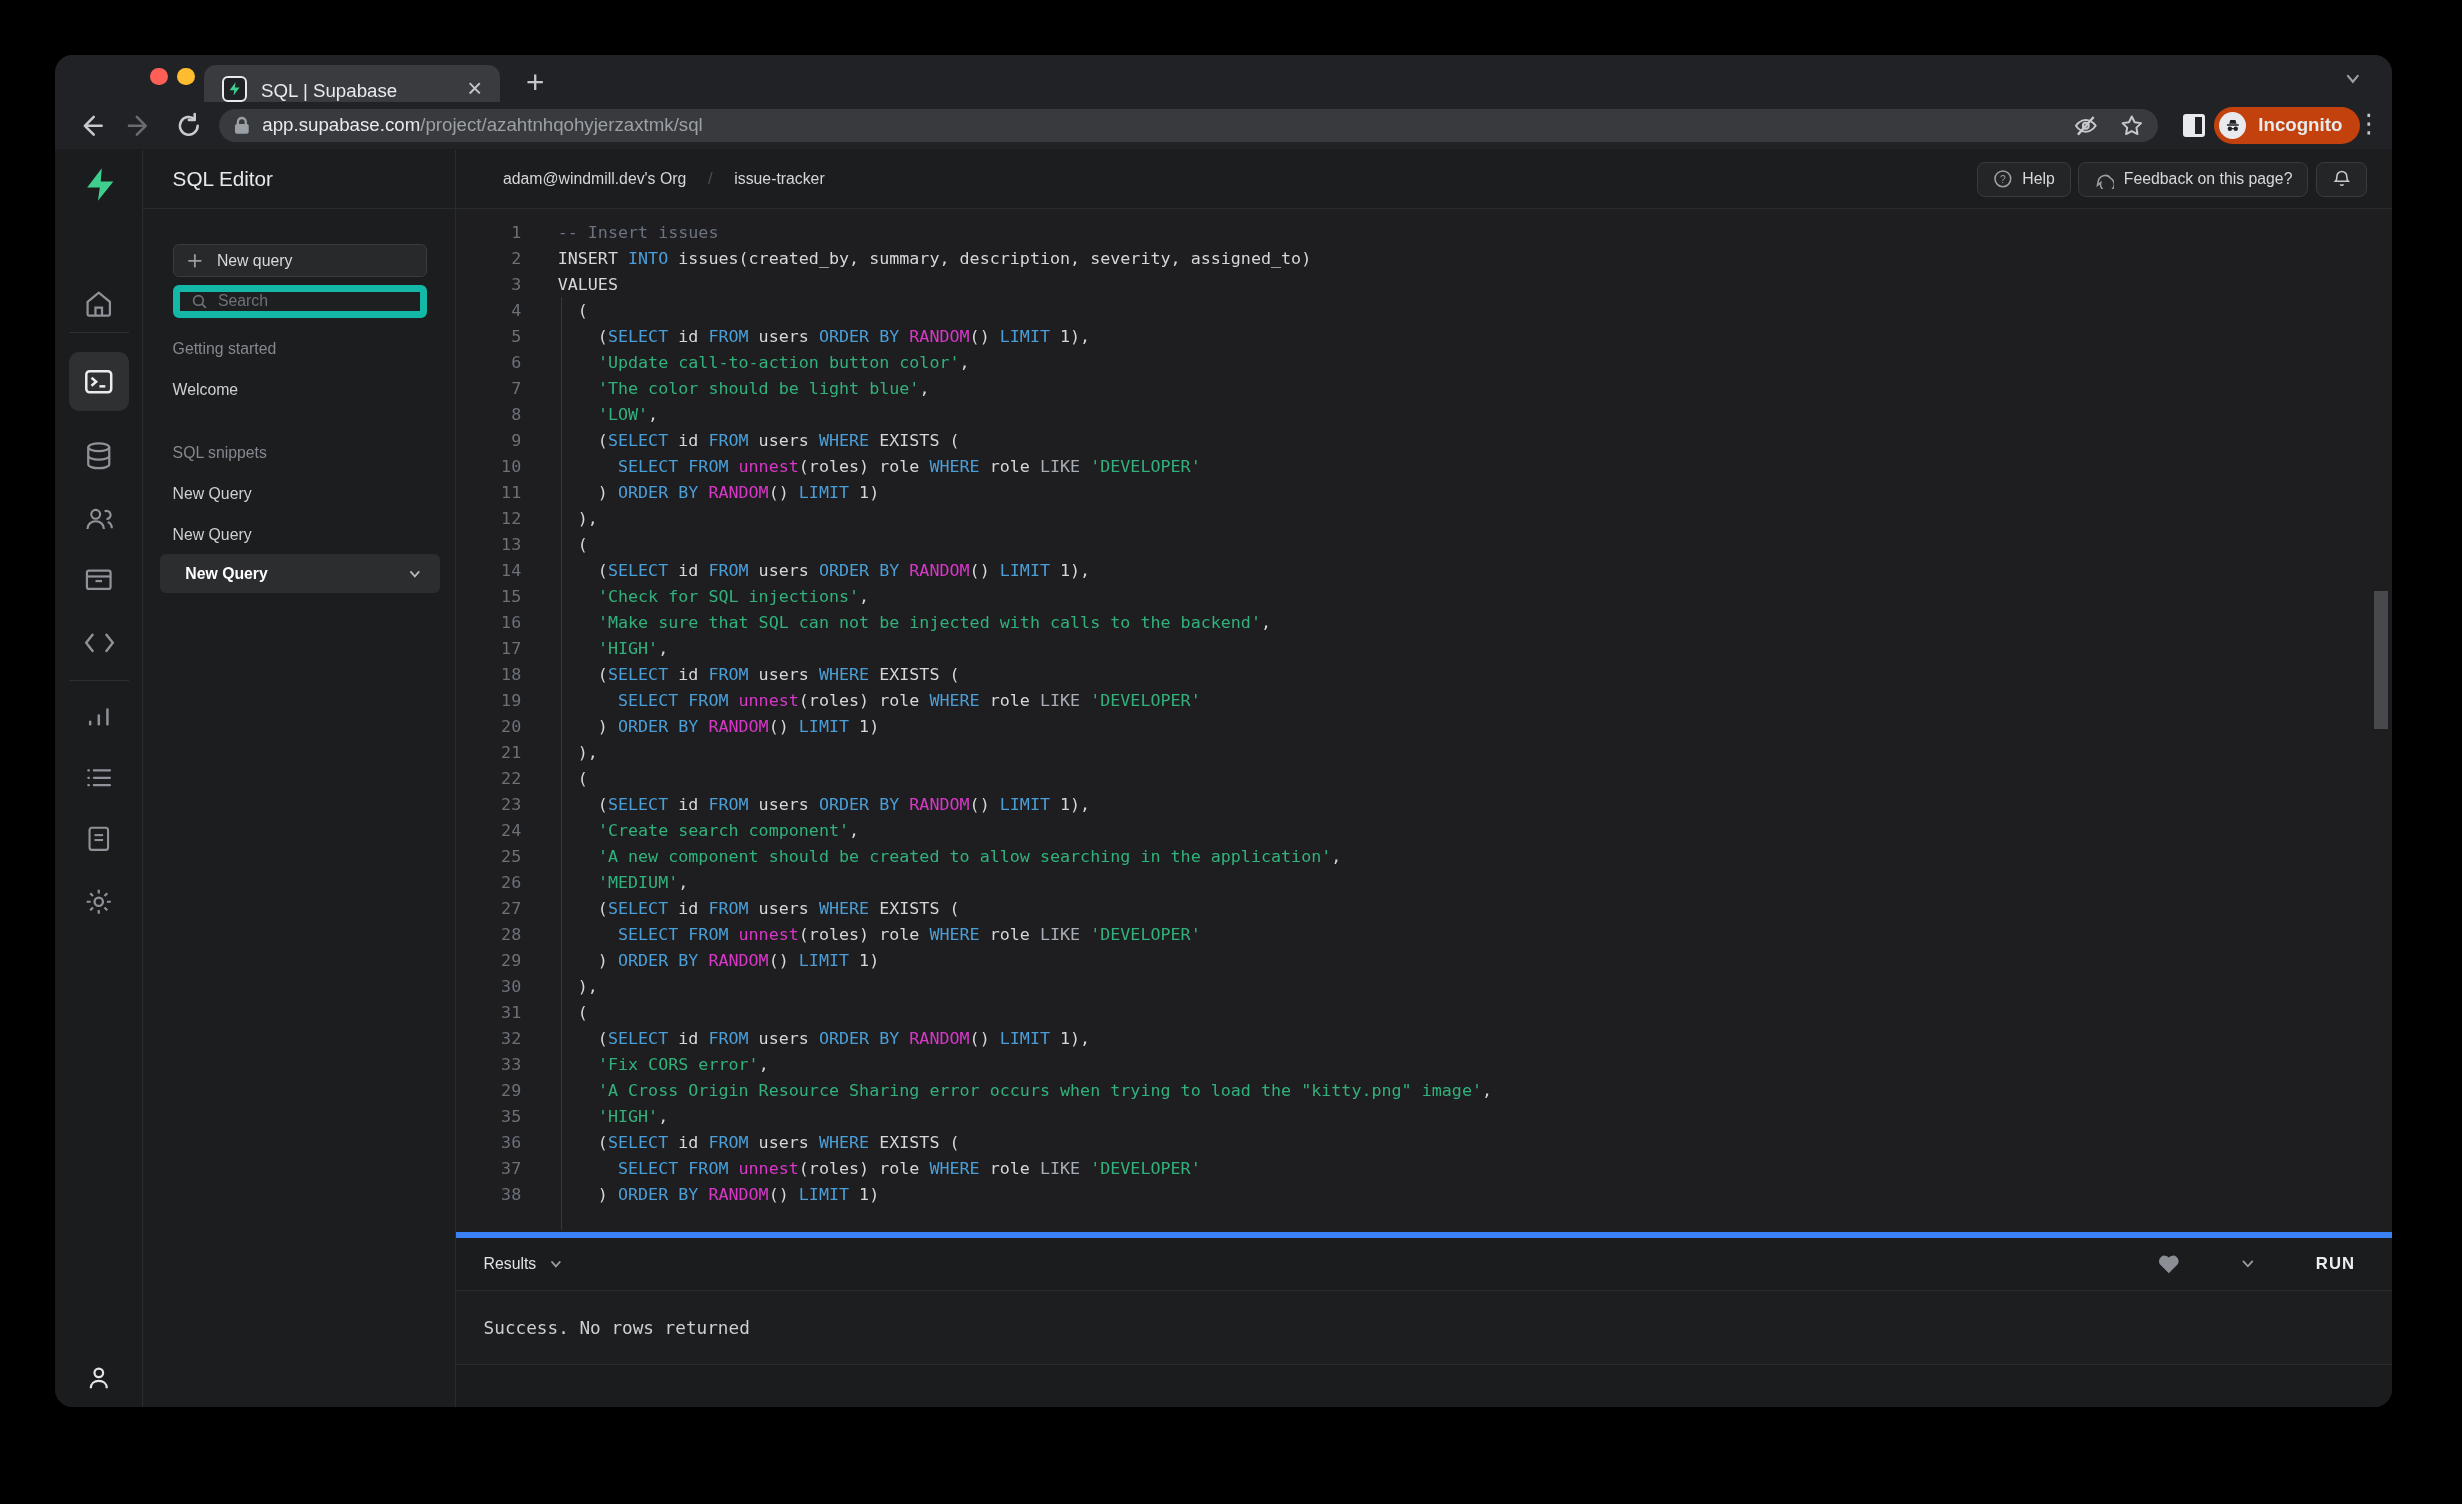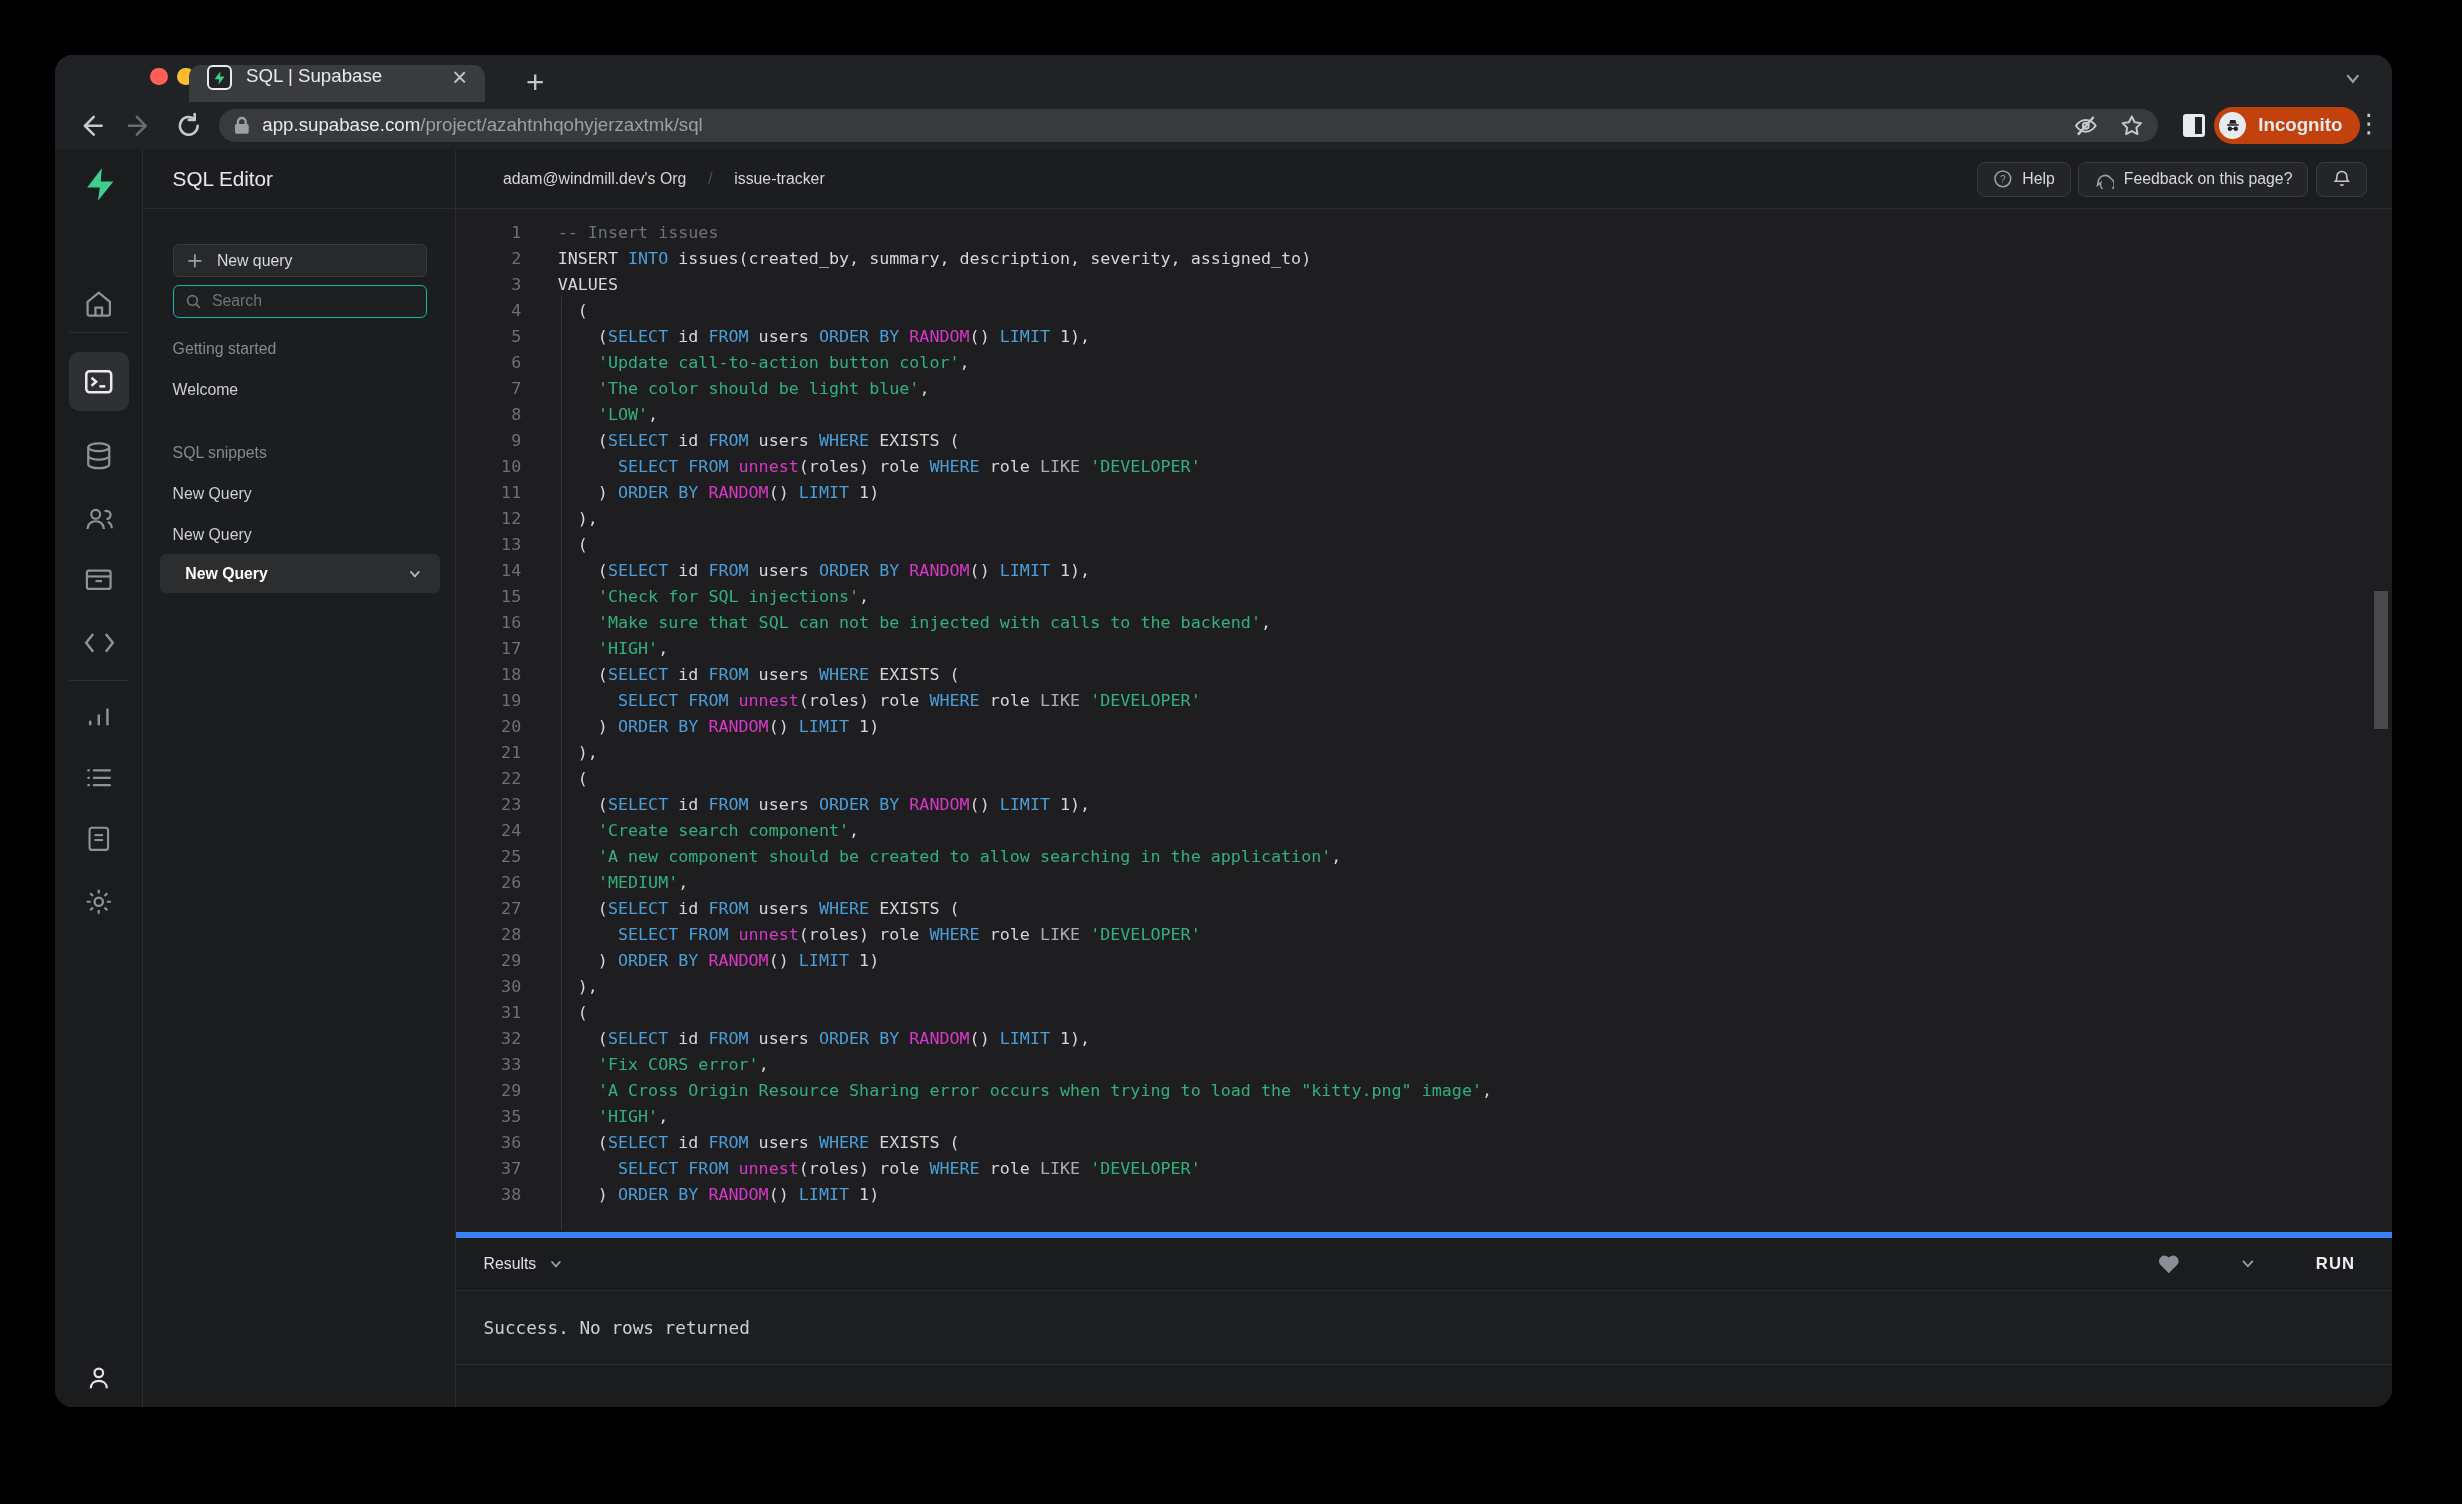--- a/index.html
+++ b/index.html
@@ -6,22 +6,22 @@
   html,body { width:2463px; height:1504px; background:#000; overflow:hidden;
               font-family:"Liberation Sans", sans-serif; }
   .window { position:absolute; left:55px; top:55px; width:2337px; height:1352px;
             border-radius:17.7px; overflow:hidden; background:#1c1d1f; }
 
   
   .tabstrip { position:relative; height:47px; background:#212225; }
   .tl { position:absolute; top:12.8px; width:17.7px; height:17.7px; border-radius:50%; }
   .tl.red{ left:95px; background:#ff5f57; } .tl.yellow{ left:122px; background:#febc2e; }
   .tl.green{ left:150px; background:#28c840; }
-  .tab { position:absolute; left:134px; top:9.9px; width:296px; height:37px; background:#3a3b3f;
-         border-radius:11.8px 11.8px 0 0; display:flex; align-items:flex-start; padding:0 13.8px; }
+  .tab { position:absolute; left:149px; top:9.9px; width:296px; height:37px; background:#3a3b3f;
+         border-radius:11.8px 11.8px 0 0; display:flex; align-items:flex-end; padding:0 13.8px; }
   .favicon { width:25.6px; height:25.6px; border-radius:5.9px; border:2px solid #e8eaed; background:#202124;
              display:flex; align-items:center; justify-content:center; margin-left:3.9px; }
   .tab-title { color:#e8eaed; font-size:18.7px; margin-left:13.8px; flex:1; white-space:nowrap; }
   .tab-close { color:#c3c6cb; font-size:25.6px; line-height:25.6px; margin-right:3.9px; cursor:default; }
   .newtab { position:absolute; left:471px; top:11.8px; color:#c3c6cb; font-size:31.5px; line-height:31.5px; }
   .strip-chev { position:absolute; right:29.6px; top:13.8px; color:#9aa0a6; }
 
   .toolbar { position:relative; height:47px; background:#212225; display:flex; align-items:center; }
   .nav-ic { margin-left:21.7px; display:flex; align-items:center; }
   .omnibox { position:absolute; left:164px; top:6.9px; width:1939px; height:33px; background:#393a3e;
@@ -49,21 +49,21 @@
                  border-radius:9.9px; display:flex; align-items:center; justify-content:center; color:#ececee; }
 
   .panel { position:relative; width:313px; background:#1c1d1f; border-right:1px solid #2a2b2d; flex:none; }
   .panel-header { height:59px; border-bottom:1px solid #2a2b2d; display:flex; align-items:center; padding-left:29.6px; }
   .panel-title { color:#e9e9eb; font-size:20.7px; font-weight:500; }
   .nq-btn { position:absolute; left:29.6px; top:94px; width:254px; height:33px; background:#28292b;
             border:1px solid #3a3b3d; border-radius:5.9px; display:flex; align-items:center; padding:0 12.8px;
             color:#d8d9db; font-size:15.8px; }
   .nq-btn .plus { color:#9a9da2; margin-right:12.8px; display:flex; }
   .search-box { position:absolute; left:29.6px; top:135px; width:254px; height:32.5px; background:#1e1f21;
-                border:1px solid #14b8a6; border-radius:5.9px; display:flex; align-items:center; padding:0 11.8px; }
+                border:7px solid #14b8a6; border-radius:5.9px; display:flex; align-items:center; padding:0 11.8px; }
   .search-box input { background:transparent; border:none; outline:none; color:#cfd0d2; font-size:15.8px;
                       margin-left:9.9px; width:177px; font-family:"Liberation Sans",sans-serif; }
   .search-box input::placeholder { color:#6f7278; }
   .sec-label { position:absolute; left:29.6px; color:#85888f; font-size:15.8px; }
   .side-item { position:absolute; left:29.6px; color:#cfd0d2; font-size:15.8px; cursor:default; }
   .side-sel { position:absolute; left:16.7px; width:280px; height:39px; top:404px; background:#2c2d2f;
               border-radius:5.9px; display:flex; align-items:center; justify-content:space-between;
               padding:0 15.8px 0 12.8px; }
   .side-sel .lbl { color:#ffffff; font-size:15.8px; font-weight:700; }
 

